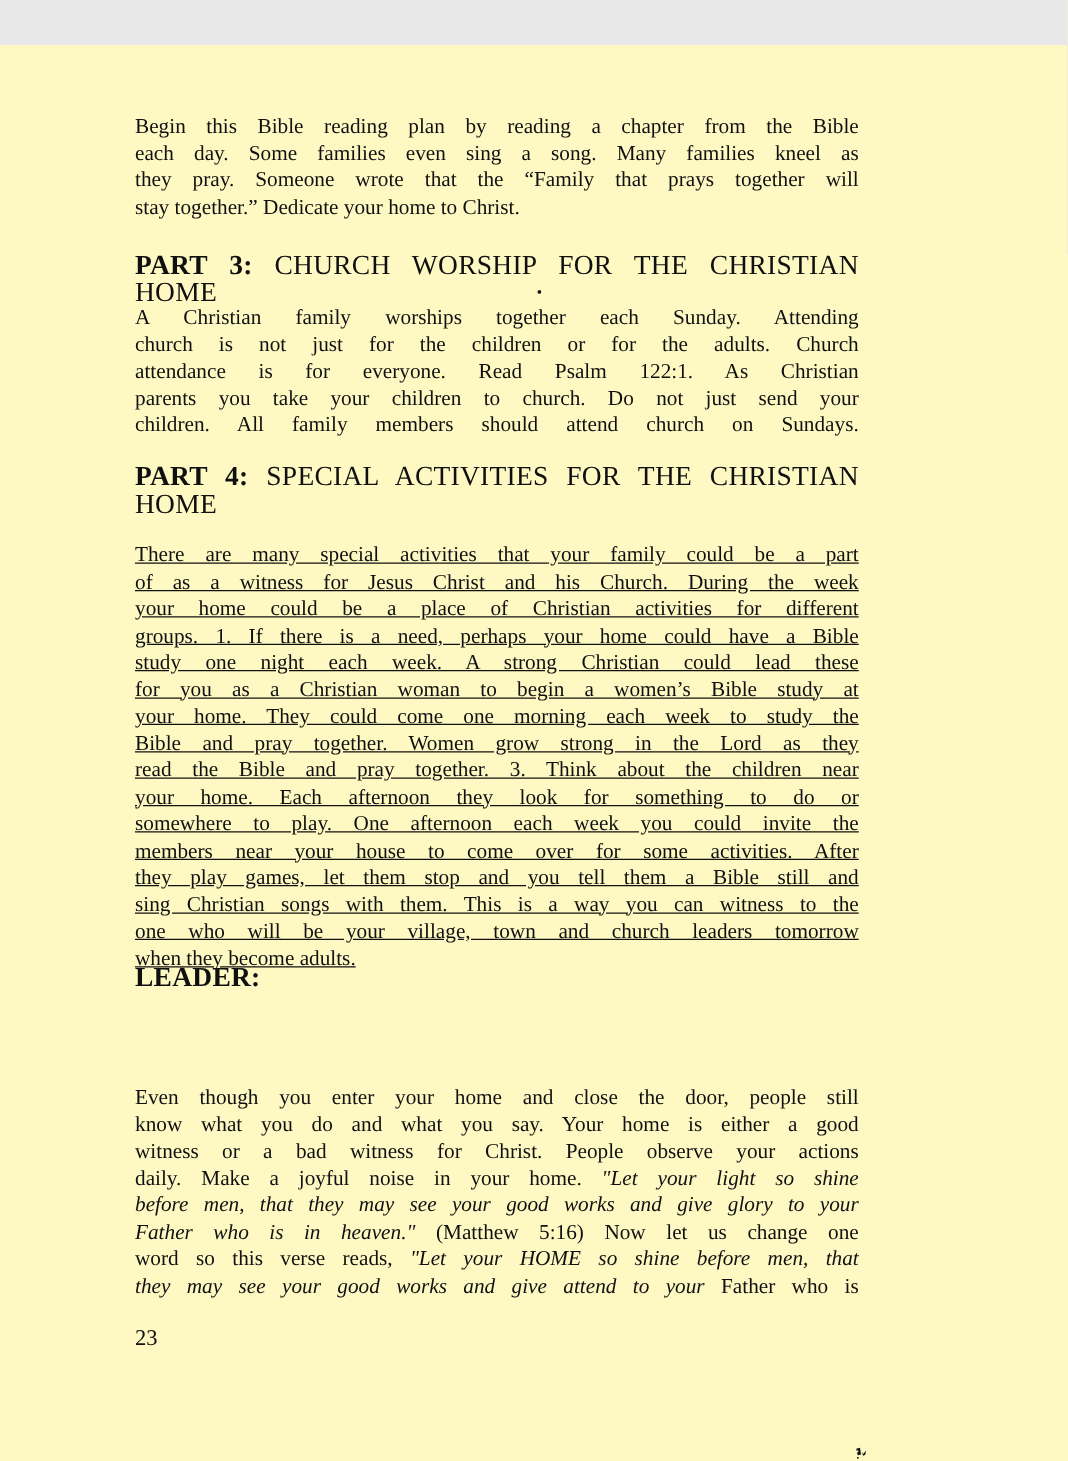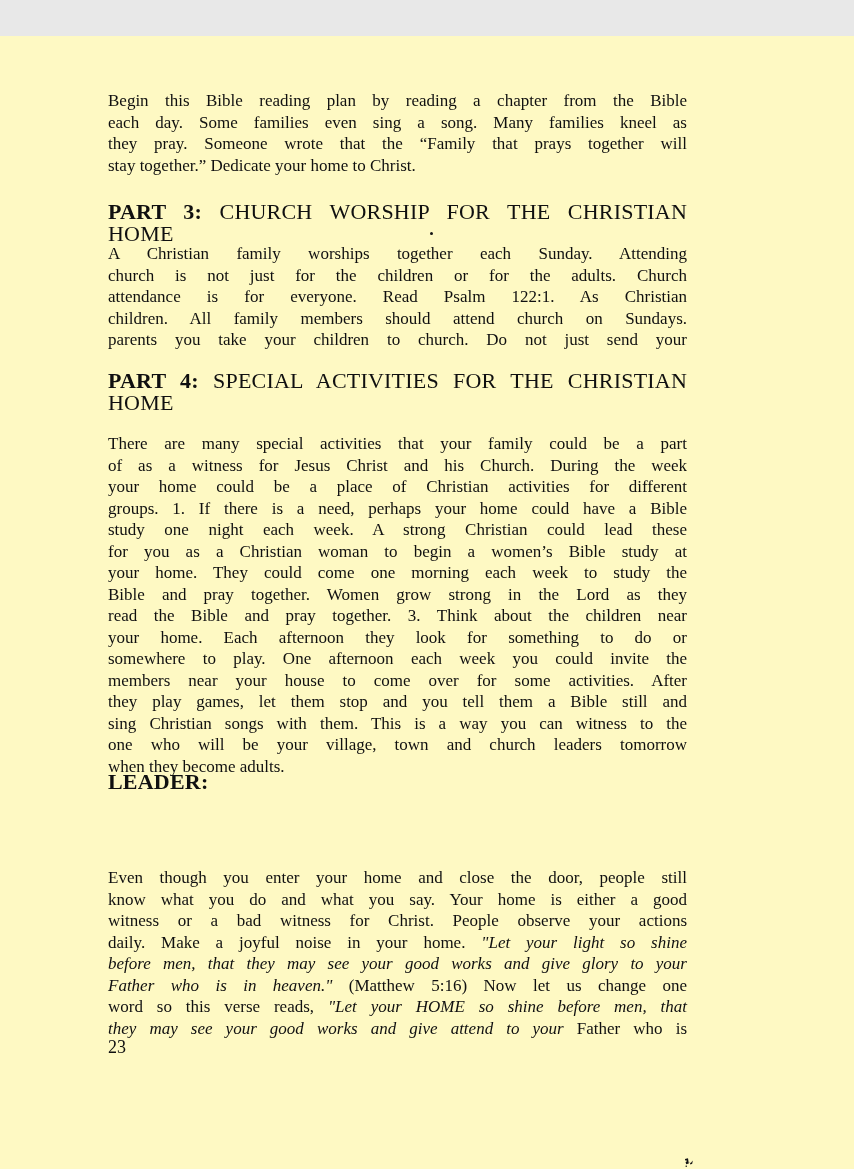--- a/index.html
+++ b/index.html
@@ -29,21 +29,21 @@
     font-size: 22px;
     line-height: 22px;
     letter-spacing: 0.2px;
   }
   .hjust { text-align: justify; text-align-last: justify; }
   .b { font-weight: bold; }
   .i { font-style: italic; }
   .pageno {
     position: absolute;
     left: 108px;
-    top: 1000px;
+    top: 1023px;
     font-size: 18px;
     line-height: 22px;
   }
   .stray-dot {
     position: absolute;
     left: 430px;
     top: 196px;
     width: 3px;
     height: 3px;
     background: #151515;
@@ -71,33 +71,33 @@
     <div class="hline hjust">
       <span class="b">PART 3:</span>
       <span>CHURCH WORSHIP FOR THE CHRISTIAN HOME</span>
     </div>
   </div>
 
   <div class="block" style="top:207px;">
     <div class="line">A Christian family worships together each Sunday. Attending</div>
     <div class="line">church is not just for the children or for the adults. Church</div>
     <div class="line">attendance is for everyone. Read Psalm 122:1. As Christian</div>
+    <div class="line">parents you take your children to church. Do not just send your</div>
     <div class="line">children. All family members should attend church on Sundays.</div>
-    <div class="line">parents you take your children to church. Do not just send your</div>
   </div>
 
   <div class="block" style="top:334px;">
     <div class="hline hjust">
       <span class="b">PART 4:</span>
       <span>SPECIAL ACTIVITIES FOR THE CHRISTIAN</span>
     </div>
     <div class="hline">HOME</div>
   </div>
 
-  <div class="block" style="top:397px;">
+  <div class="block" style="top:397px;text-decoration:underline;">
     <div class="line">There are many special activities that your family could be a part</div>
     <div class="line">of as a witness for Jesus Christ and his Church. During the week</div>
     <div class="line">your home could be a place of Christian activities for different</div>
     <div class="line">groups. 1. If there is a need, perhaps your home could have a Bible</div>
     <div class="line">study one night each week. A strong Christian could lead these</div>
     <div class="line">for you as a Christian woman to begin a women’s Bible study at</div>
     <div class="line">your home. They could come one morning each week to study the</div>
     <div class="line">Bible and pray together. Women grow strong in the Lord as they</div>
     <div class="line">read the Bible and pray together. 3. Think about the children near</div>
     <div class="line">your home. Each afternoon they look for something to do or</div>

